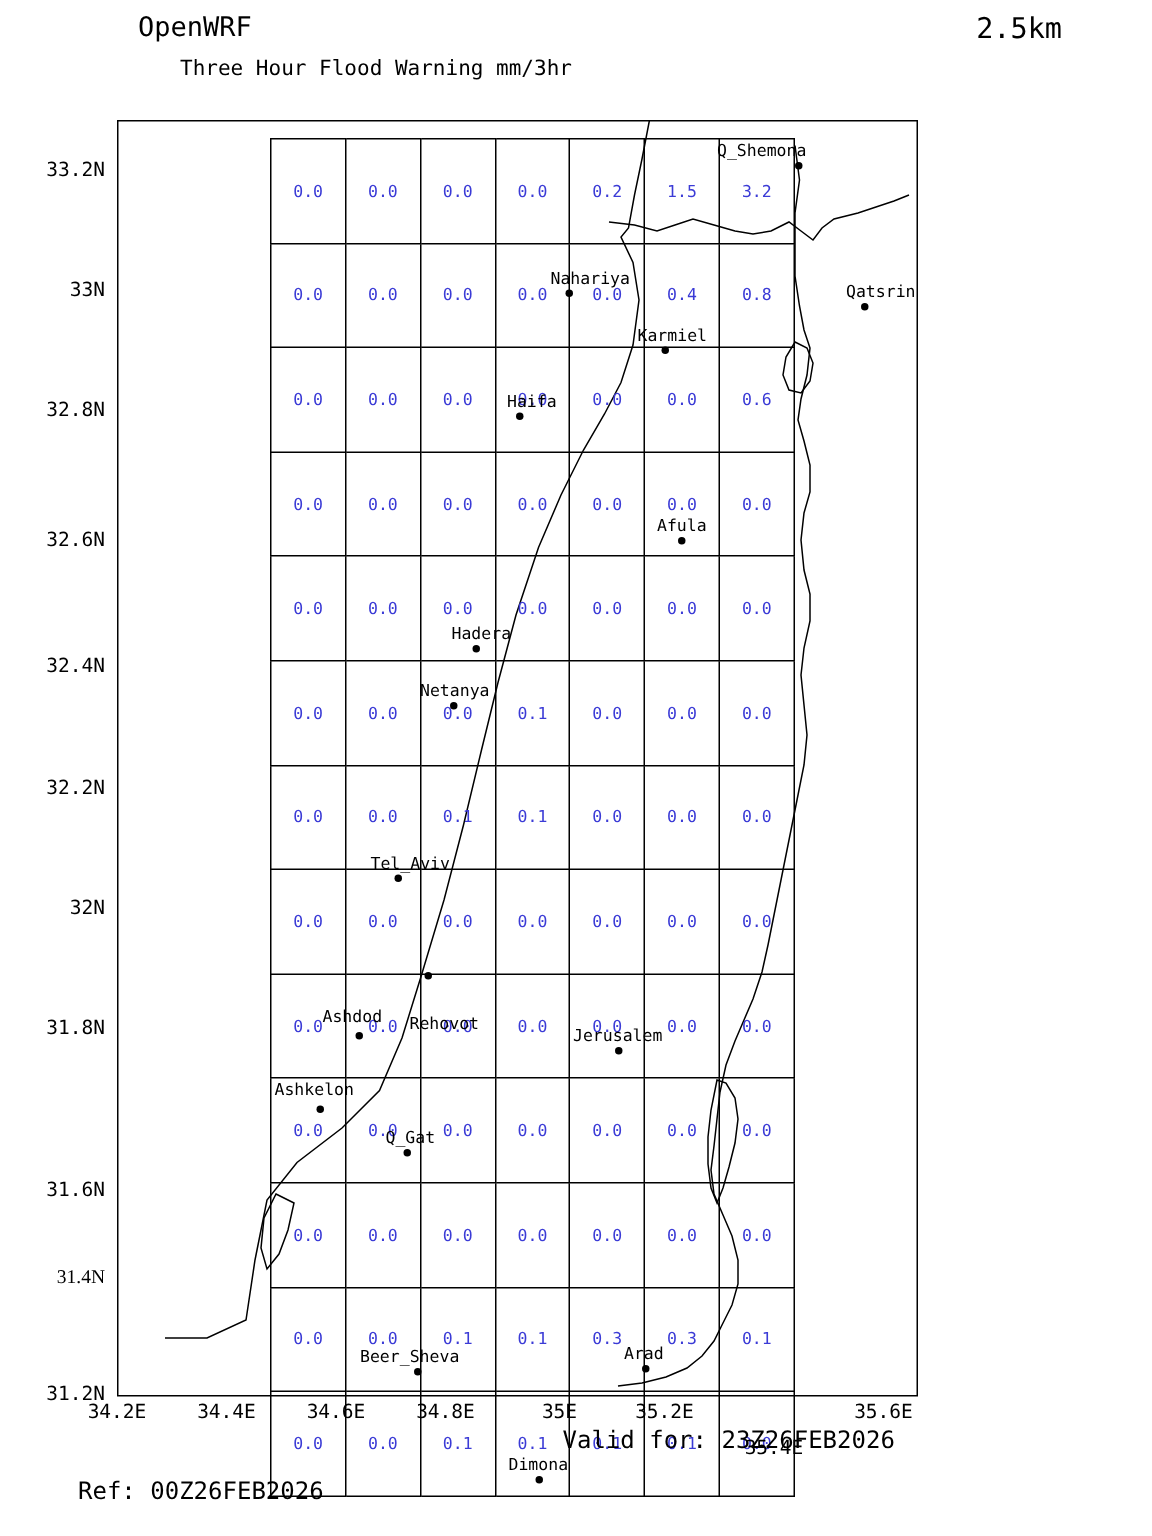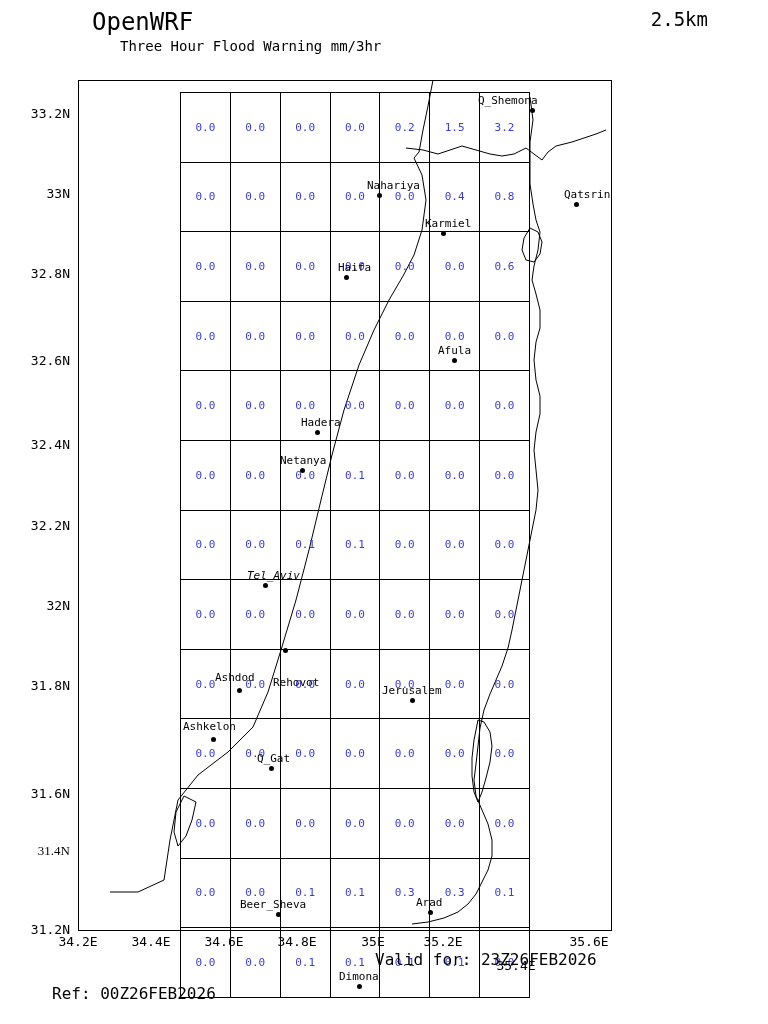--- a/index.html
+++ b/index.html
@@ -5,21 +5,21 @@
   html,body{margin:0;padding:0;}
   body{
     width:768px;height:1024px;
     background:#ffffff;
     font-family:"DejaVu Sans Mono","Liberation Mono",monospace;
     color:#000;
     position:relative;
     overflow:hidden;
   }
   .hdr{position:absolute;}
-  #title-model{left:92px;top:8px;font-size:24px;letter-spacing:0px;}
+  #title-model{left:92px;top:8px;font-size:18px;letter-spacing:0px;}
   #title-res{right:60px;top:8px;font-size:19px;}
   #title-main{left:120px;top:38px;font-size:14px;}
 
   #plot-frame{
     position:absolute;left:78px;top:80px;width:534px;height:851px;
     border:1px solid #000;box-sizing:border-box;
   }
   
   #grid{
     position:absolute;left:180px;top:92px;width:350px;height:800px;
@@ -263,21 +263,21 @@
 <div class="city" style="left:315px;top:430px;">
   <span class="dot"></span>
   <span class="nm" style="left:-14px;top:-14px;">Hadera</span>
 </div>
 <div class="city" style="left:300px;top:468px;">
   <span class="dot"></span>
   <span class="nm" style="left:-20px;top:-14px;">Netanya</span>
 </div>
 <div class="city" style="left:263px;top:583px;">
   <span class="dot"></span>
-  <span class="nm" style="left:-16px;top:-14px;font-style:italic;">Tel_Aviv</span>
+  <span class="nm" style="left:-16px;top:-14px;">Tel_Aviv</span>
 </div>
 <div class="city" style="left:283px;top:648px;">
   <span class="dot"></span>
   <span class="nm" style="left:-10px;top:-14px;margin-top:42px;">Rehovot</span>
 </div>
 <div class="city" style="left:237px;top:688px;">
   <span class="dot"></span>
   <span class="nm" style="left:-22px;top:-17px;">Ashdod</span>
 </div>
 <div class="city" style="left:410px;top:698px;">

